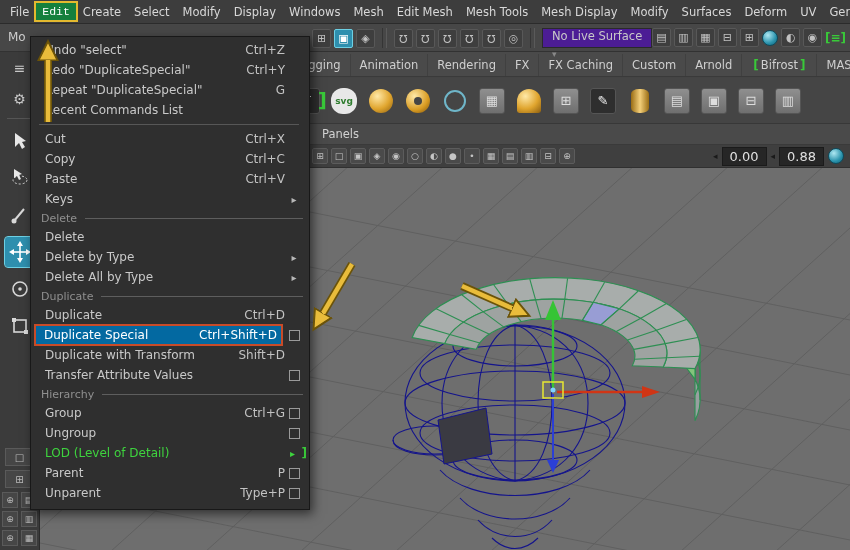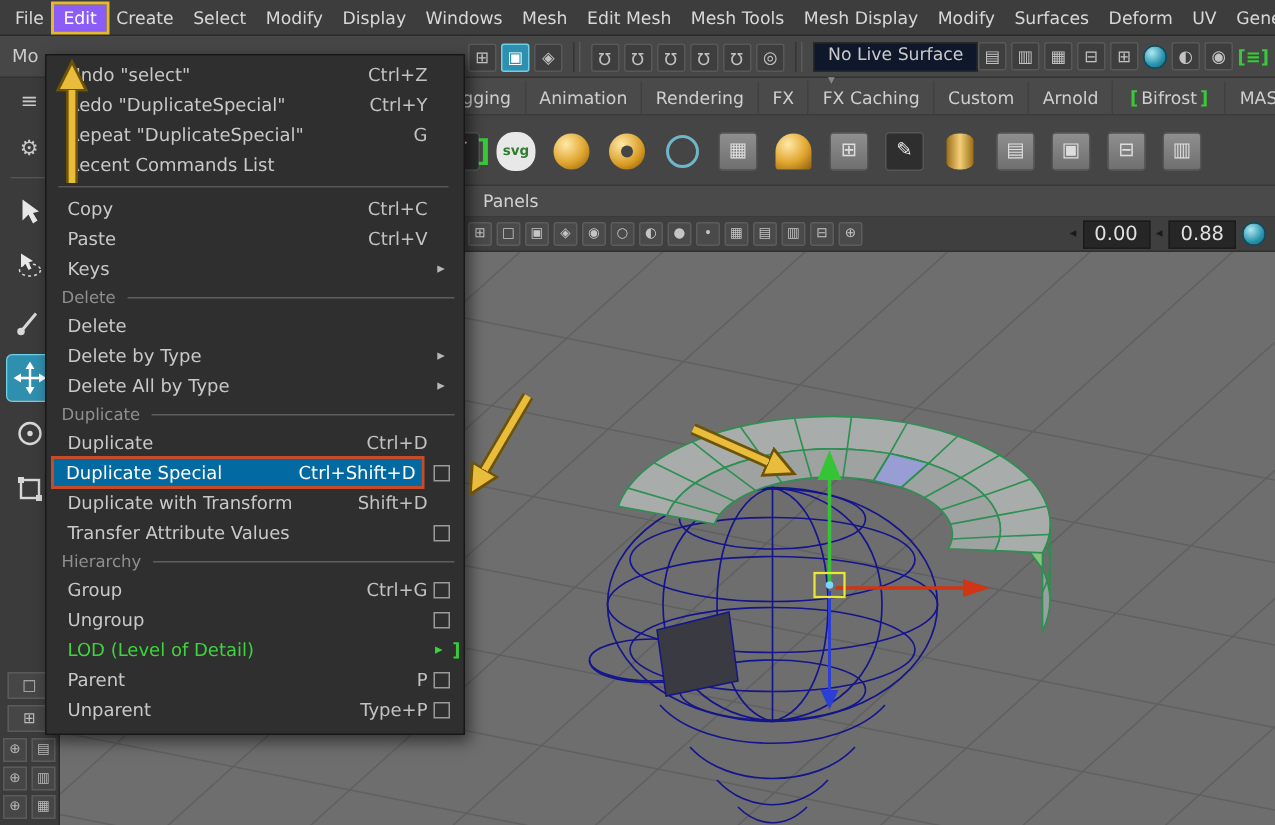--- a/index.html
+++ b/index.html
@@ -2,31 +2,31 @@
 <html><head>
 <meta charset="utf-8">
 <style>
   * { margin:0; padding:0; box-sizing:border-box; }
   html,body { width:850px; height:550px; background:#3a3a3a; font-family:"DejaVu Sans",sans-serif; overflow:hidden; }
   .app { position:relative; width:850px; height:550px; overflow:hidden; background:#444; color:#d6d6d6; font-size:12px; }
 
   
   .menubar { position:absolute; top:0; left:0; right:0; height:24px; background:#3d3d3d; border-bottom:1px solid #2b2b2b; display:flex; align-items:center; padding:0 4px; gap:1px; z-index:30; white-space:nowrap; }
   .mb-item { padding:2px 6px; font-size:11.5px; color:#d8d8d8; cursor:default; }
-  .mb-item.active { background:#8b5cf6; outline:2px solid #e3b92f; color:#fff; }
+  .mb-item.active { background:#15803d; outline:2px solid #e3b92f; color:#fff;font-family:Liberation Mono, monospace; }
 
   
   .statusline { position:absolute; top:24px; left:0; right:0; height:28px; background:#474747; border-bottom:1px solid #323232; z-index:5; }
   .workspace { position:absolute; left:8px; top:6px; width:24px; overflow:hidden; color:#ccc; font-size:12px; }
   .sl-icons { position:absolute; left:312px; top:4px; display:flex; align-items:center; gap:3px; }
   .icon16 { width:19px; height:19px; background:#3e3e3e; border:1px solid #585858; border-radius:2px; color:#c2c2c2; font-size:11px; display:flex; align-items:center; justify-content:center; }
   .icon16.active-teal { background:#2e8fae; border-color:#6dd0e4; color:#fff; }
   .magnet { transform:rotate(180deg); display:inline-block; }
   .vsep { width:5px; height:20px; border-left:1px solid #353535; border-right:1px solid #5a5a5a; margin:0 4px; }
-  .live-field { height:20px; background:#0f172a; border:1px solid #2a2a2a; color:#c9c9c9; display:flex; align-items:flex-start; gap:6px; padding:0 9px; font-size:11.5px;flex-direction:column; }
+  .live-field { height:20px; background:#4c1d95; border:1px solid #2a2a2a; color:#c9c9c9; display:flex; align-items:flex-start; gap:6px; padding:0 9px; font-size:11.5px;flex-direction:column; }
   .sl-right { position:absolute; right:4px; top:4px; display:flex; align-items:center; gap:3px; }
   .teal-ball { width:16px; height:16px; border-radius:50%; background:radial-gradient(circle at 35% 30%, #aee8f2, #2a93ad 60%, #145f74); border:1px solid #0e4b5c; }
   .gbr { color:#39c939; font-size:12px; font-weight:bold; }
 
   
   .shelf-tabs { position:absolute; top:52px; left:40px; right:0; height:25px; background:#4a4a4a; border-bottom:1px solid #3a3a3a; display:flex; align-items:flex-end; padding-left:248px; z-index:4; white-space:nowrap; }
   .tab { padding:4px 9px; font-size:11.5px; color:#cfcfcf; border-right:1px solid #404040; }
   .tab.bracketed { color:#cfcfcf; }
   .tab .gbr { margin:0 2px; }
 
@@ -503,20 +503,25 @@
         <span class="mshort">G</span>
         <span class="rowend"></span>
       </div>
     <div class="mrow">
         <span class="mlabel">Recent Commands List</span>
         <span class="mshort"></span>
         <span class="rowend"></span>
       </div>
     <div class="msep"></div>
     <div class="mrow">
+        <span class="mlabel">Cut</span>
+        <span class="mshort">Ctrl+X</span>
+        <span class="rowend"></span>
+      </div>
+    <div class="mrow">
         <span class="mlabel">Copy</span>
         <span class="mshort">Ctrl+C</span>
         <span class="rowend"></span>
       </div>
     <div class="mrow">
         <span class="mlabel">Paste</span>
         <span class="mshort">Ctrl+V</span>
         <span class="rowend"></span>
       </div>
     <div class="mrow">

